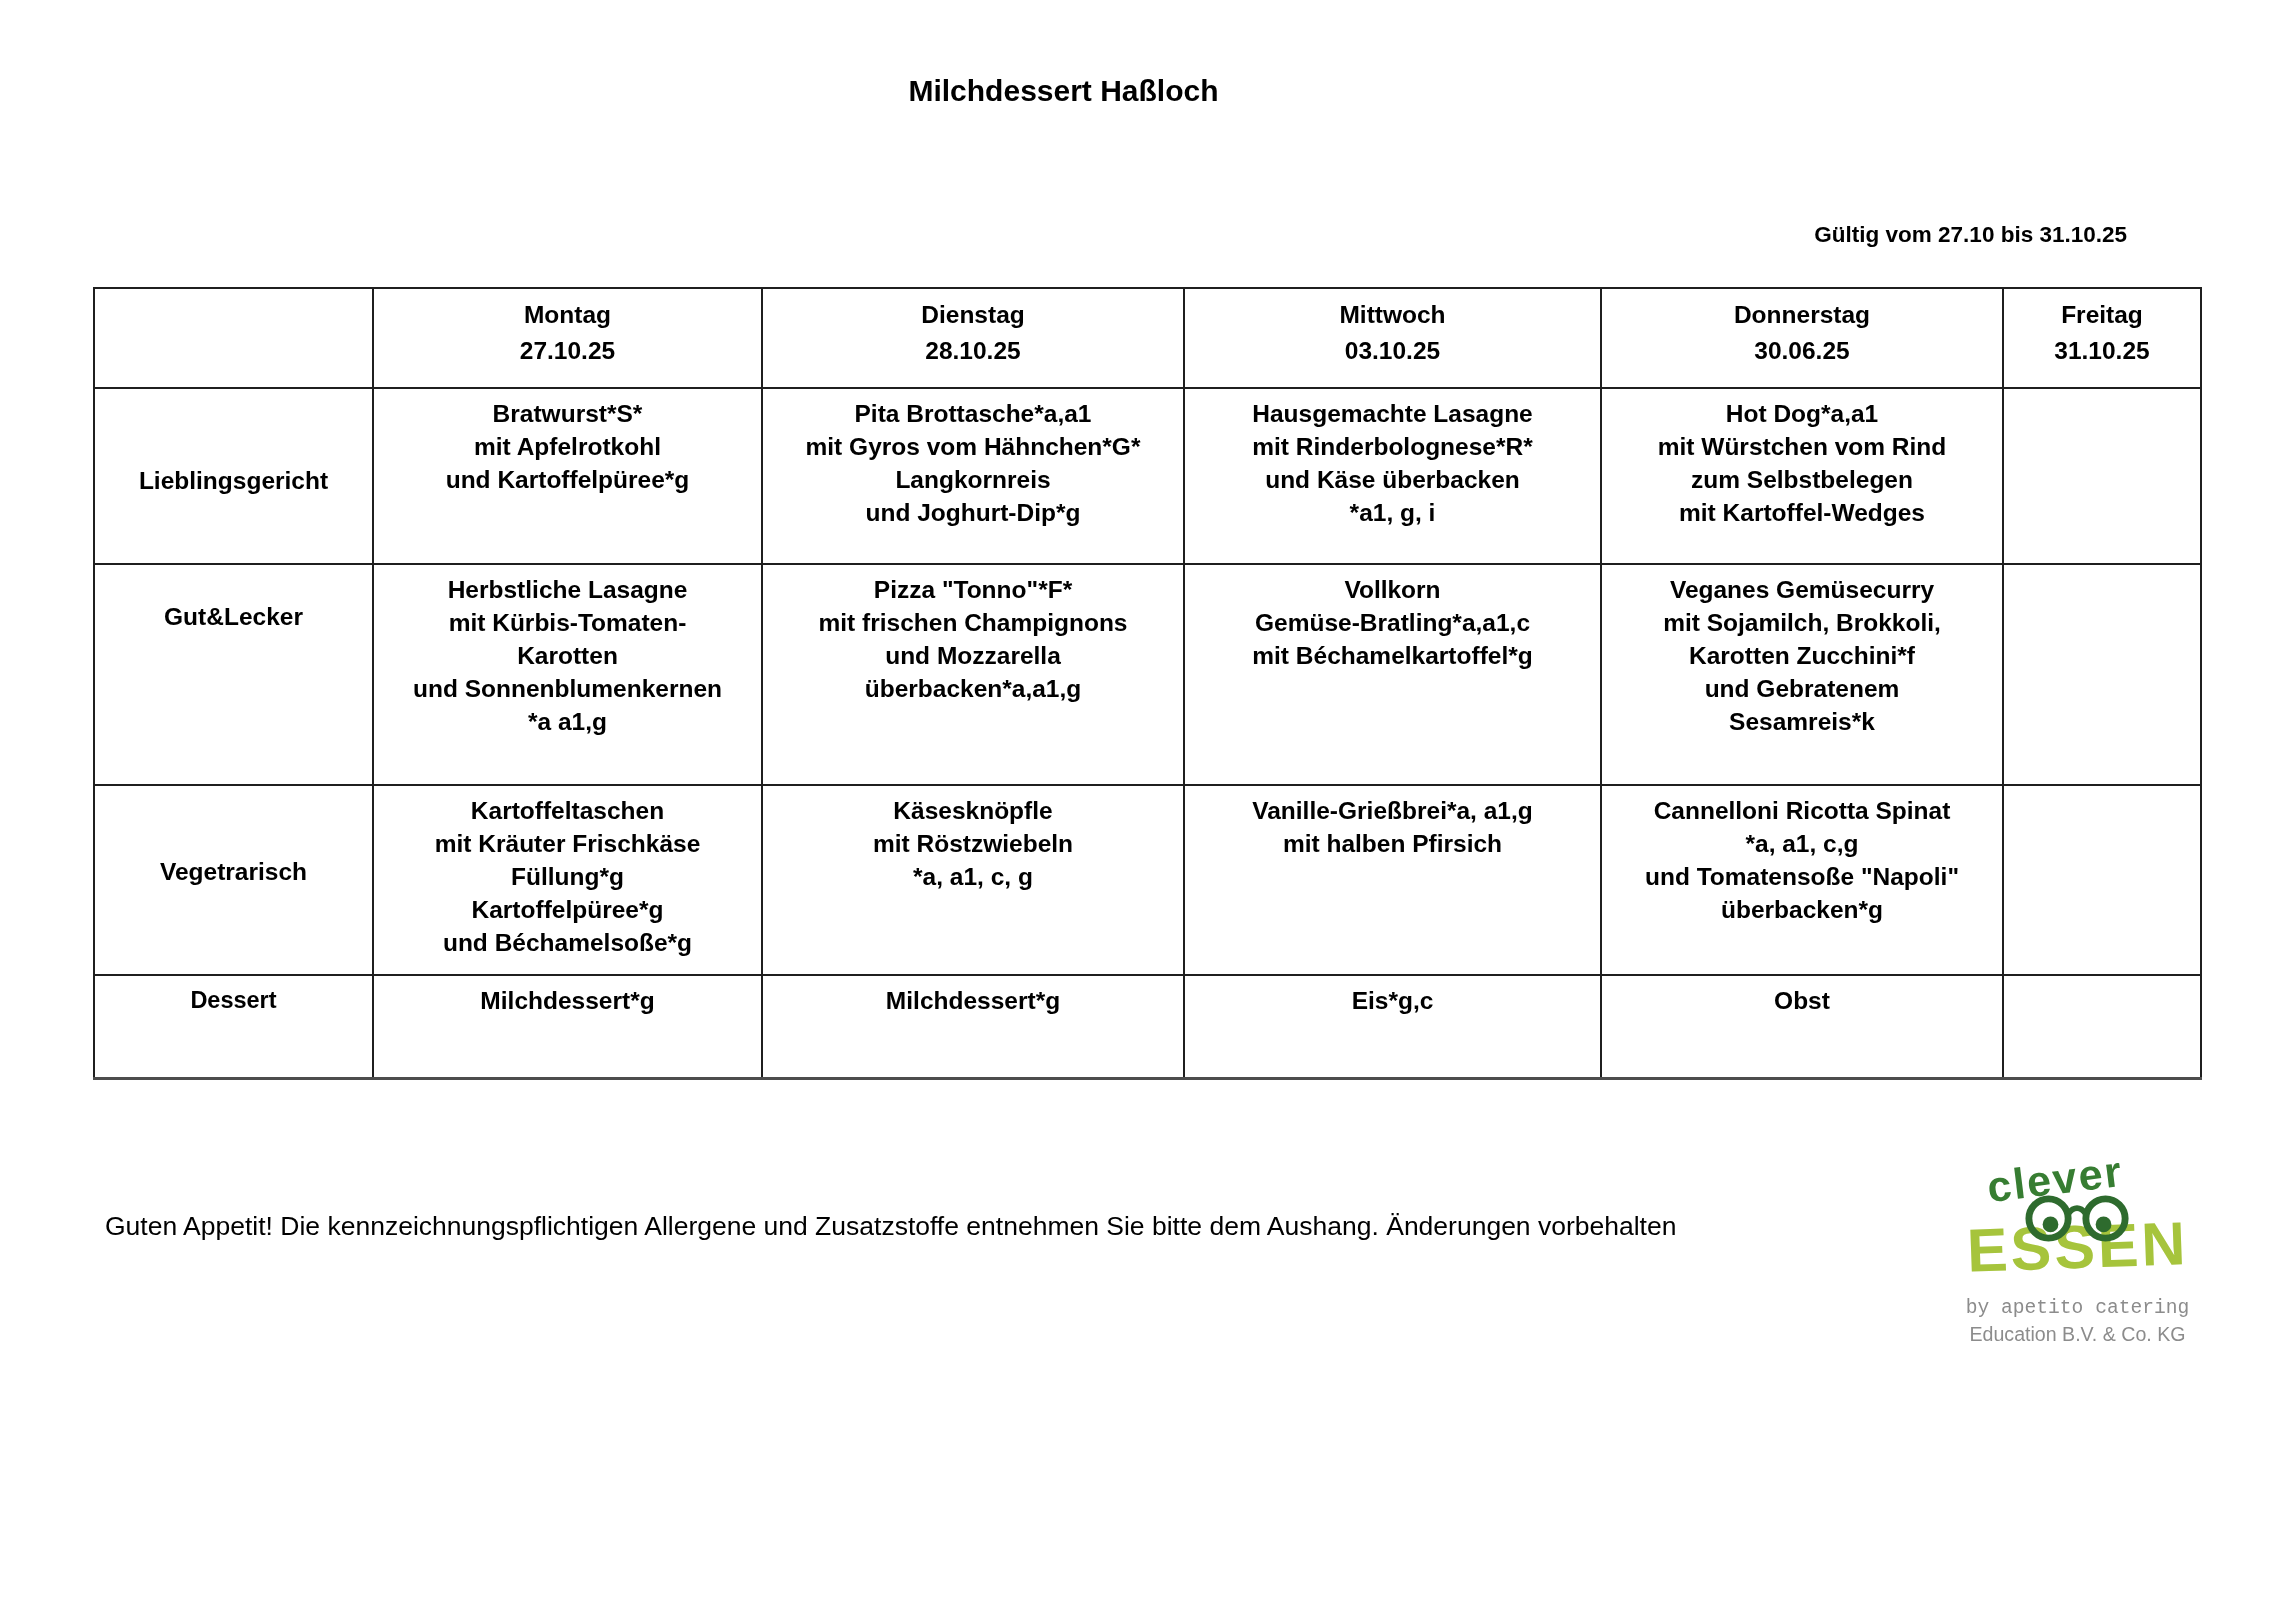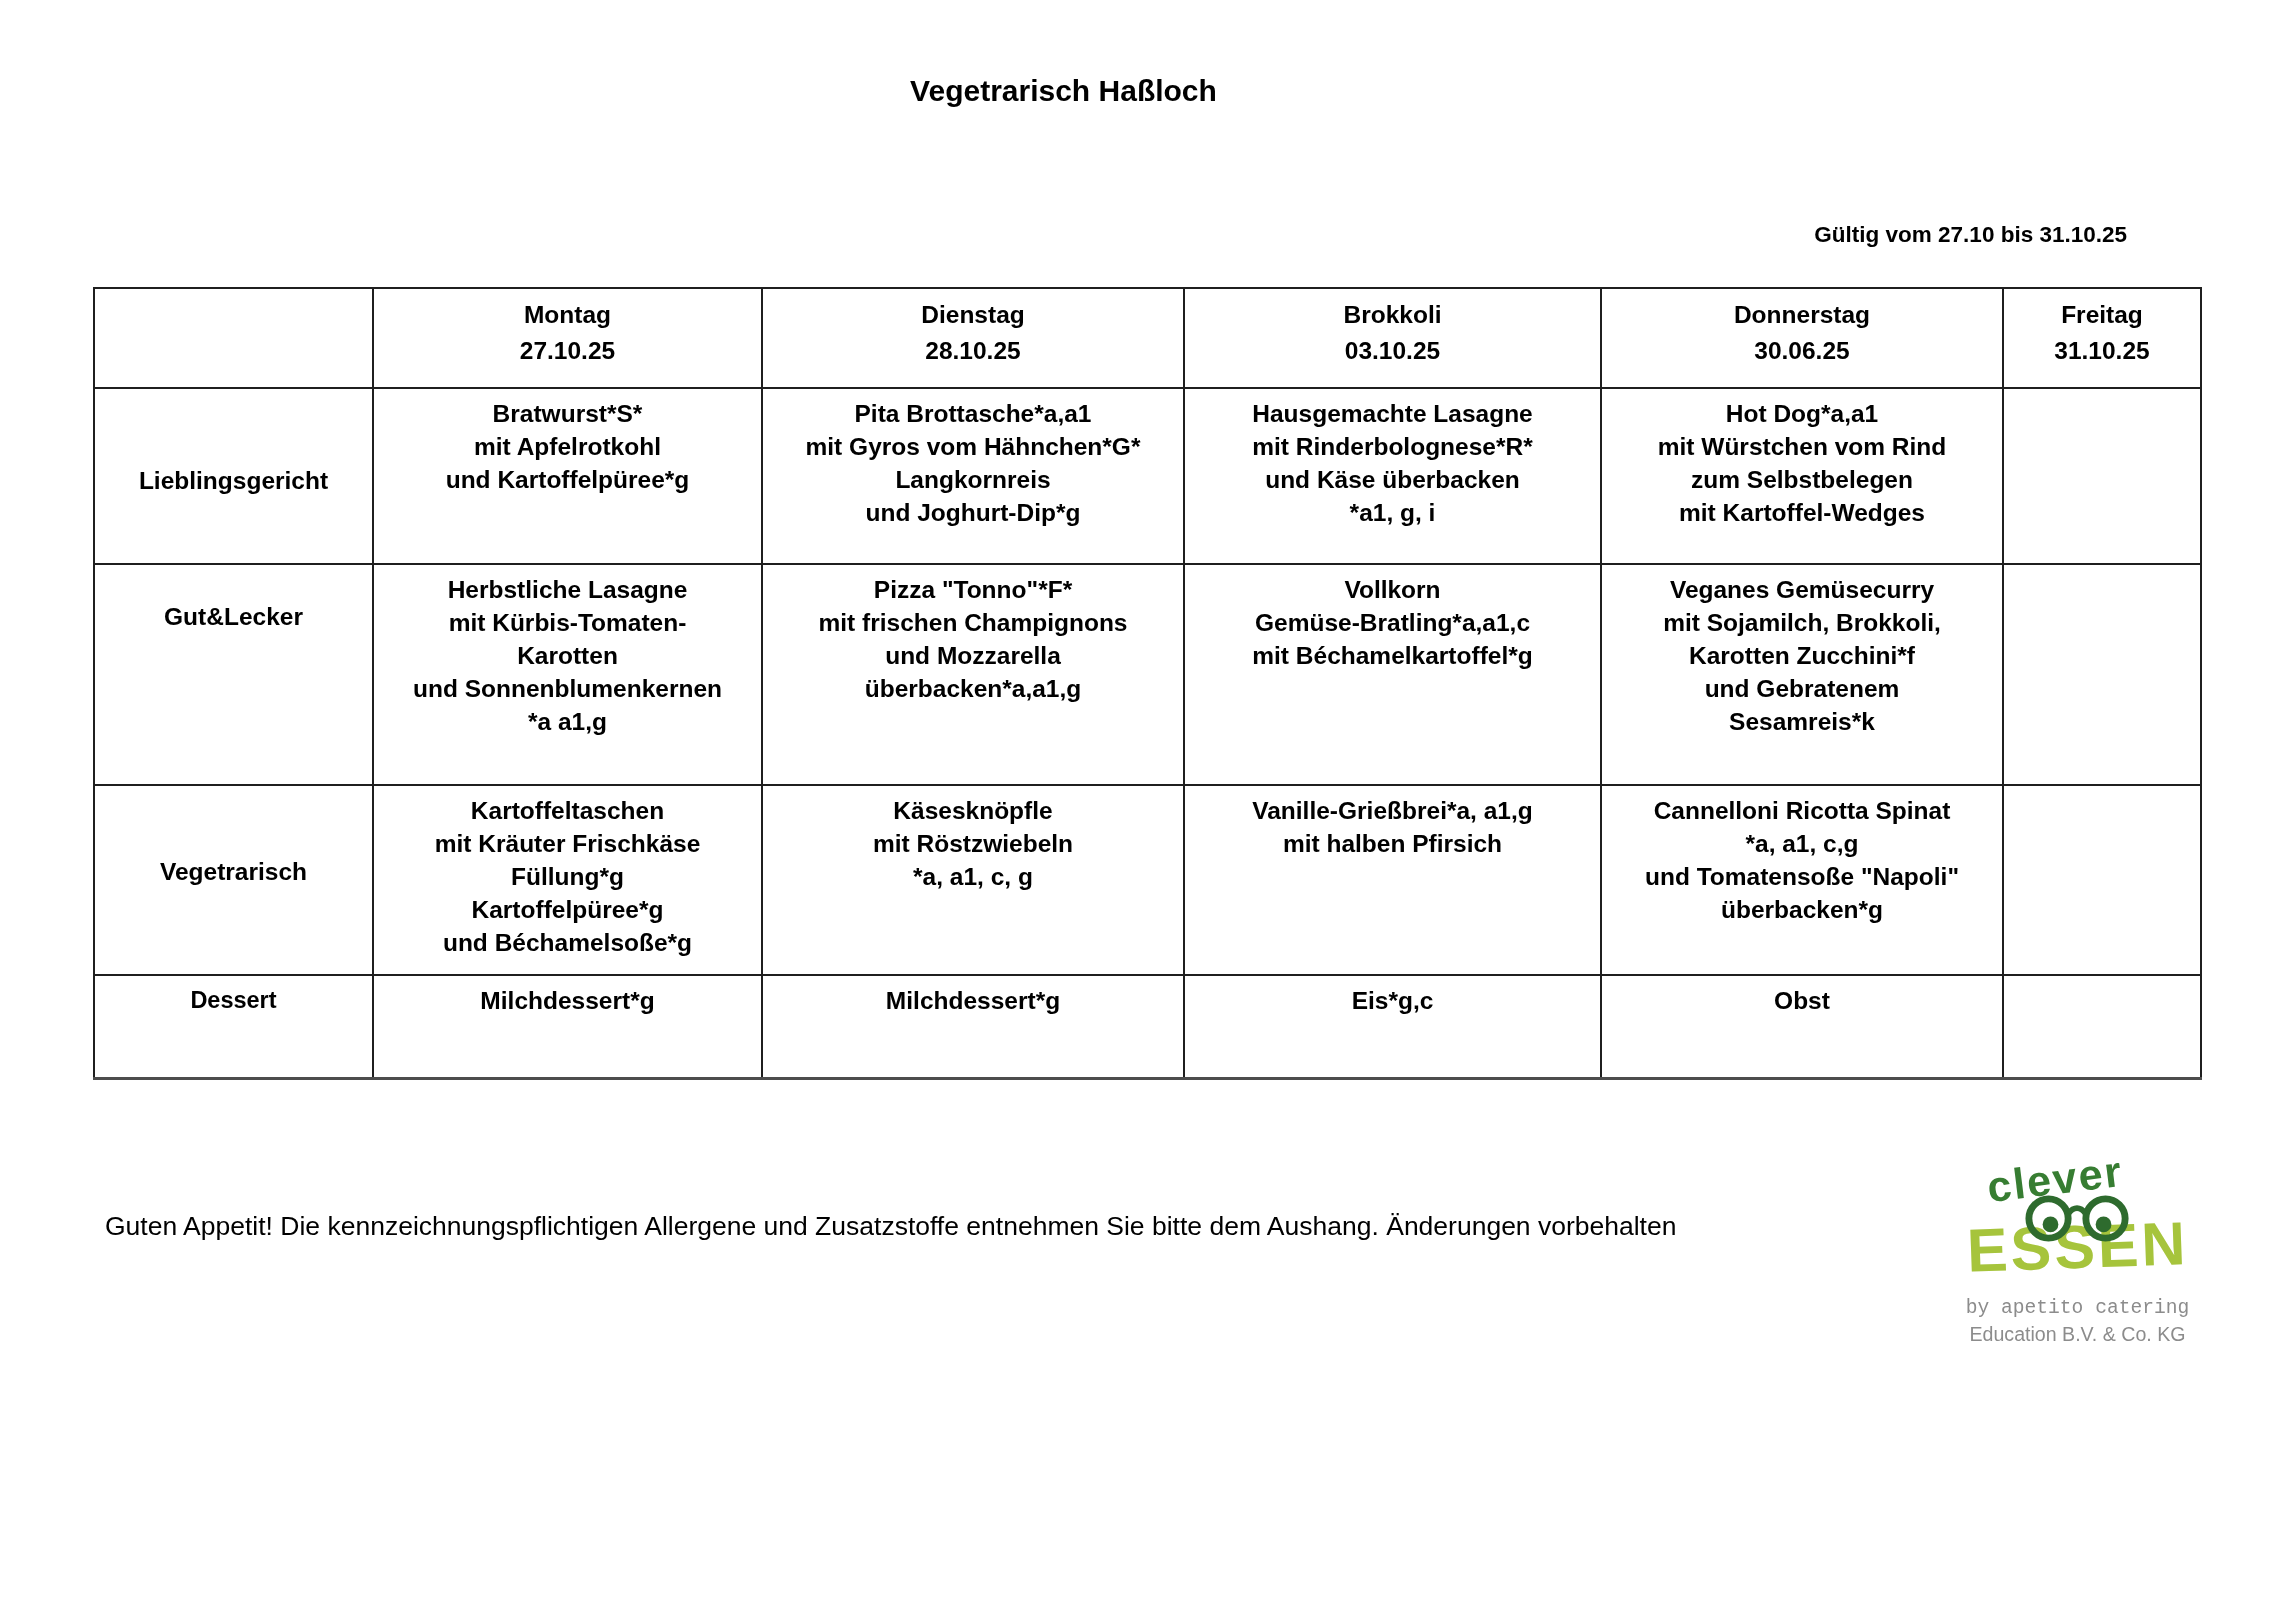--- a/index.html
+++ b/index.html
@@ -69,21 +69,21 @@
       -2px -2px 0 #fff, 2px -2px 0 #fff, -2px 2px 0 #fff, 2px 2px 0 #fff,
       0 -2px 0 #fff, 0 2px 0 #fff, -2px 0 0 #fff, 2px 0 0 #fff;
     position:relative; z-index:1;
   }
   .logo-sub { font-size:19.6px; color:#8c8c8c; line-height:25.5px; }
   .logo-sub.first { margin-top:14px;font-family:Liberation Mono, monospace; }
 </style>
 </head>
 <body>
 
-<div class="page-title">Vegetrarisch Haßloch</div>
+<div class="page-title">Milchdessert Haßloch</div>
 <div class="validity">Gültig vom 27.10 bis 31.10.25</div>
 
 <table class="menu-table">
   <colgroup>
     <col style="width:279px">
     <col style="width:389px">
     <col style="width:422px">
     <col style="width:417px">
     <col style="width:402px">
     <col style="width:198px">
@@ -93,21 +93,21 @@
     <td></td>
     <td>
       <div>Montag</div>
       <div>27.10.25</div>
     </td>
     <td>
       <div>Dienstag</div>
       <div>28.10.25</div>
     </td>
     <td>
-      <div>Brokkoli</div>
+      <div>Mittwoch</div>
       <div>03.10.25</div>
     </td>
     <td>
       <div>Donnerstag</div>
       <div>30.06.25</div>
     </td>
     <td>
       <div>Freitag</div>
       <div>31.10.25</div>
     </td>

